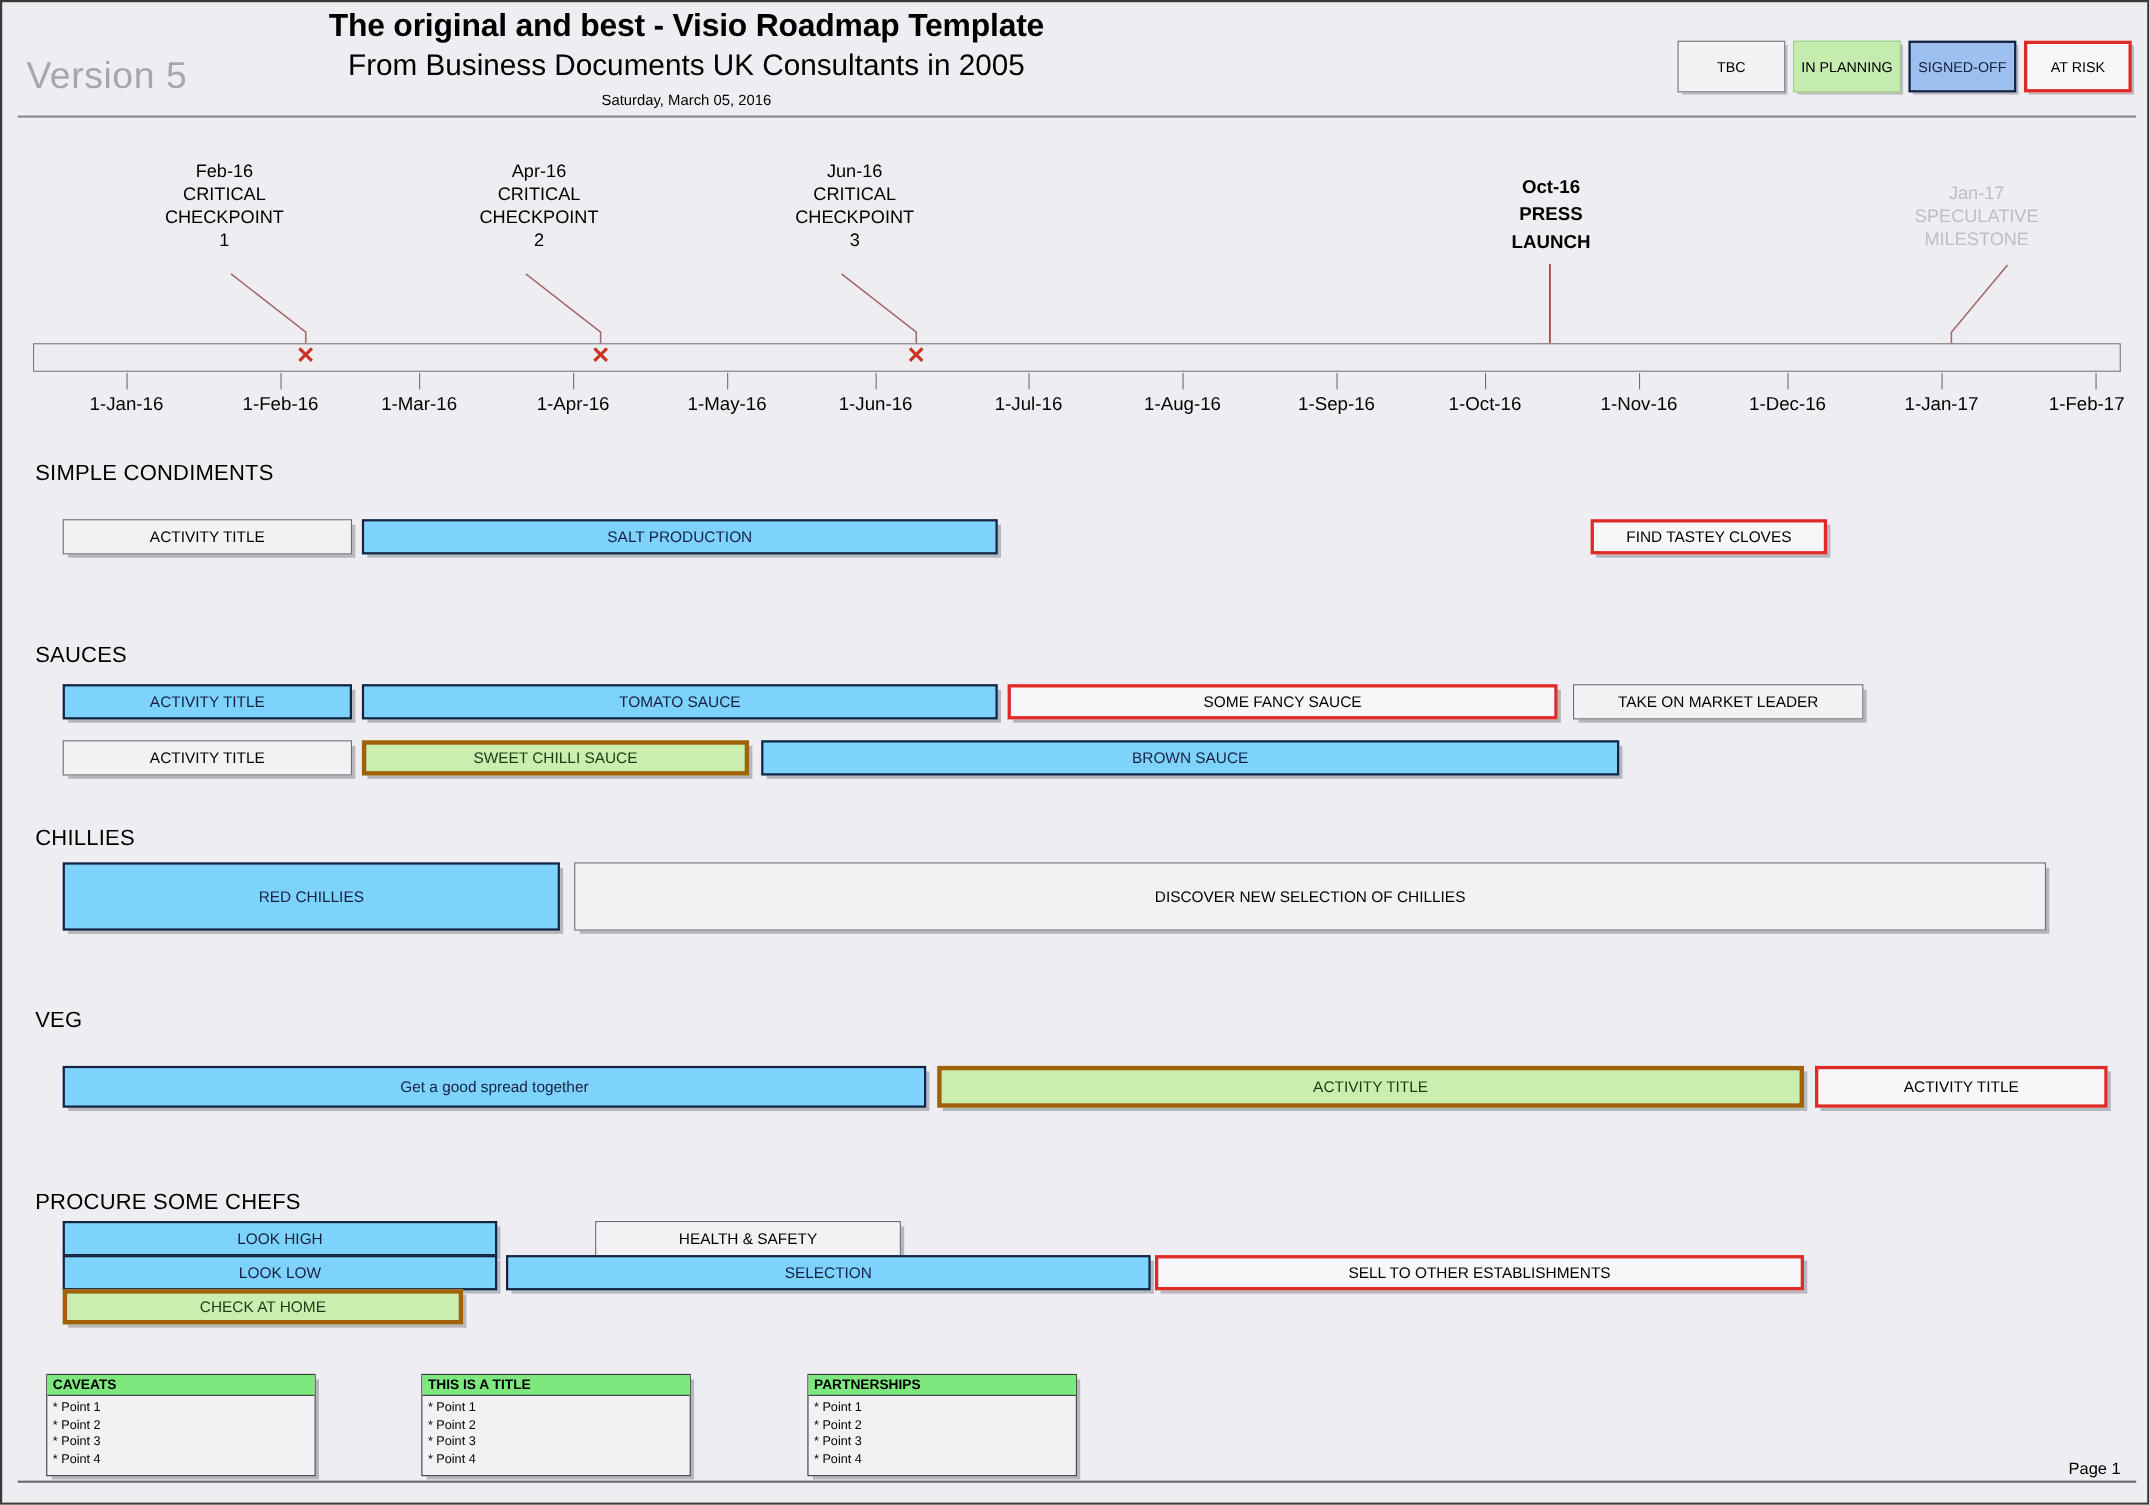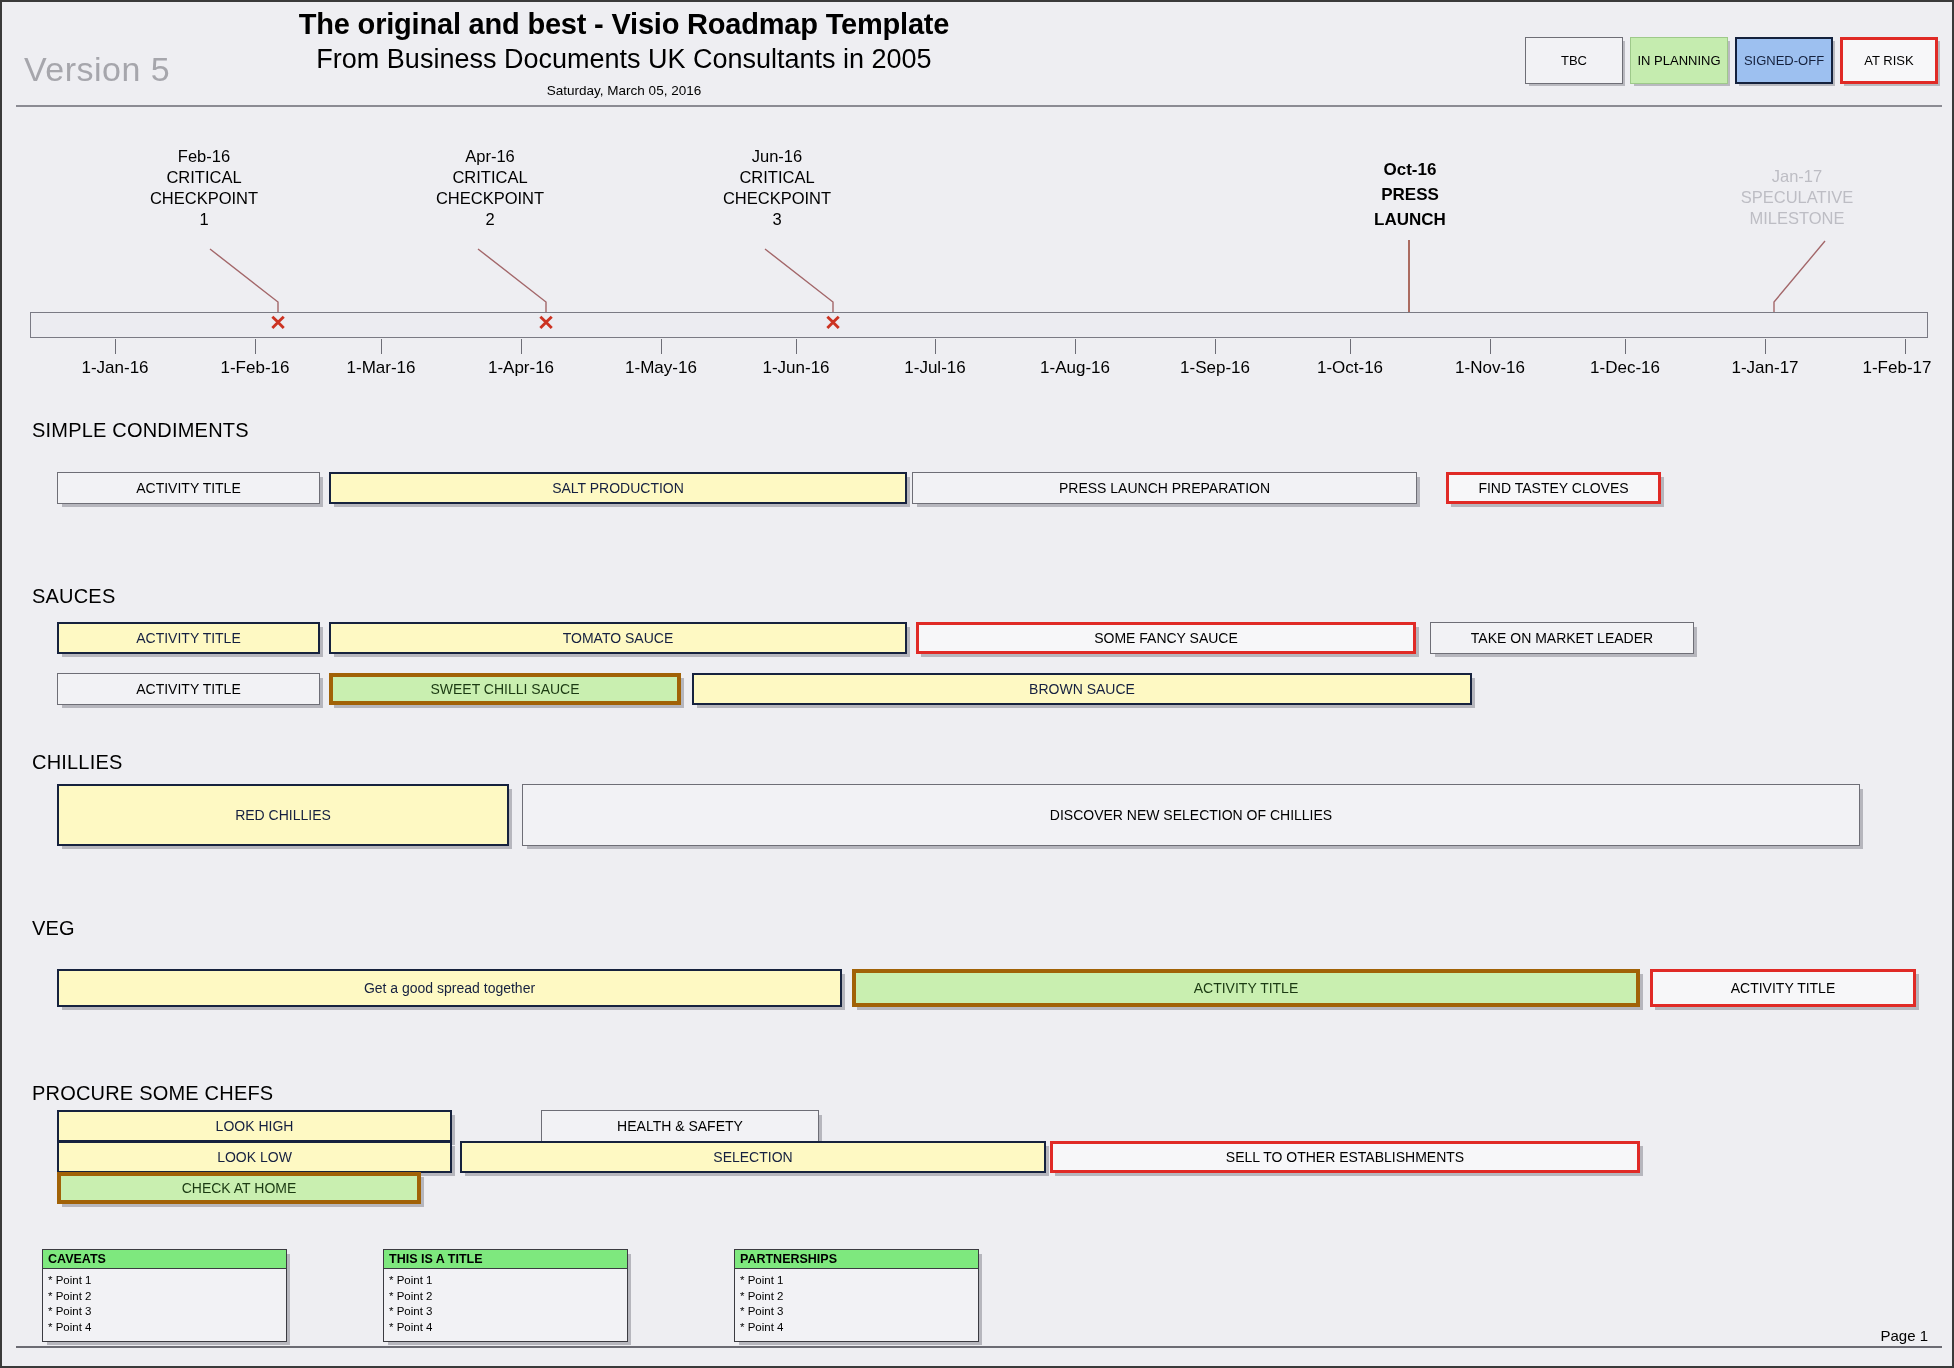--- a/index.html
+++ b/index.html
@@ -70,21 +70,21 @@
   .lane-title{position:absolute;left:30px;font-size:20px;letter-spacing:.2px;}
   
   .bar{
     position:absolute;height:32px;box-sizing:border-box;
     display:flex;align-items:center;justify-content:center;
     font-size:14px;white-space:nowrap;overflow:hidden;
   }
   .bar.h38{height:38px;}
   .bar.h62{height:62px;}
   .b-tbc{background:#f2f2f5;border:1px solid #6e6e76;box-shadow:4px 4px 0 -1px #b6b6bd;}
-  .b-blue{background:#fef9c3;border:2px solid #16223e;box-shadow:4px 4px 0 -1px #b6b6bd;color:#152040;}
+  .b-blue{background:#7dd3fc;border:2px solid #16223e;box-shadow:4px 4px 0 -1px #b6b6bd;color:#152040;}
   .b-green{background:#c9efb0;border:4px solid #a16207;box-shadow:4px 4px 0 -1px #b6b6bd;color:#1b3a12;}
   .b-risk{background:#f7f7f9;border:3px solid #e02a26;box-shadow:4px 4px 0 -1px #b6b6bd;}
   
   .note{position:absolute;width:245px;height:93px;background:#f2f2f5;
         border:1px solid #3b3b41;box-sizing:border-box;
         box-shadow:4px 4px 0 -1px #b6b6bd;}
   .note-hd{height:19px;background:#7ee87e;border-bottom:1px solid #3b3b41;
            font-size:12.5px;font-weight:bold;display:flex;align-items:center;padding-left:5px;box-sizing:border-box;}
   .note-body{padding:4px 0 0 5px;font-size:11.5px;line-height:15.6px;}
   
@@ -187,21 +187,20 @@
   <div class="tlabel" style="left:1213px;">1-Sep-16</div>
   <div class="tlabel" style="left:1348px;">1-Oct-16</div>
   <div class="tlabel" style="left:1488px;">1-Nov-16</div>
   <div class="tlabel" style="left:1623px;">1-Dec-16</div>
   <div class="tlabel" style="left:1763px;">1-Jan-17</div>
   <div class="tlabel" style="left:1895px;">1-Feb-17</div>
 
   <div class="lane-title" style="top:417px;">SIMPLE CONDIMENTS</div>
   <div class="bar b-tbc" style="left:55px;top:470px;width:263px;">ACTIVITY TITLE</div>
   <div class="bar b-blue" style="left:327px;top:470px;width:578px;">SALT PRODUCTION</div>
-  <div class="bar b-tbc" style="left:910px;top:470px;width:505px;">PRESS LAUNCH PREPARATION</div>
   <div class="bar b-risk" style="left:1444px;top:470px;width:215px;">FIND TASTEY CLOVES</div>
 
   <div class="lane-title" style="top:583px;">SAUCES</div>
   <div class="bar b-blue" style="left:55px;top:620px;width:263px;">ACTIVITY TITLE</div>
   <div class="bar b-blue" style="left:327px;top:620px;width:578px;">TOMATO SAUCE</div>
   <div class="bar b-risk" style="left:914px;top:620px;width:500px;">SOME FANCY SAUCE</div>
   <div class="bar b-tbc" style="left:1428px;top:620px;width:264px;">TAKE ON MARKET LEADER</div>
 
   <div class="bar b-tbc" style="left:55px;top:671px;width:263px;">ACTIVITY TITLE</div>
   <div class="bar b-green" style="left:327px;top:671px;width:352px;">SWEET CHILLI SAUCE</div>

